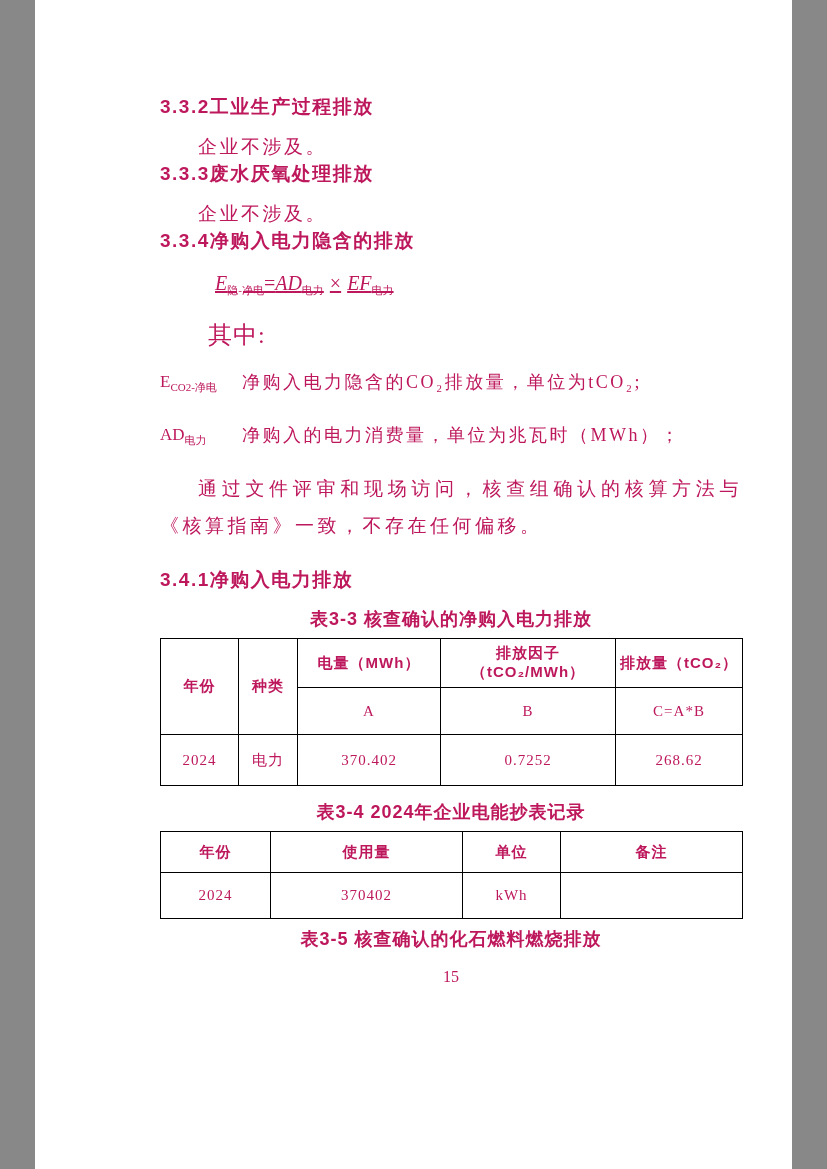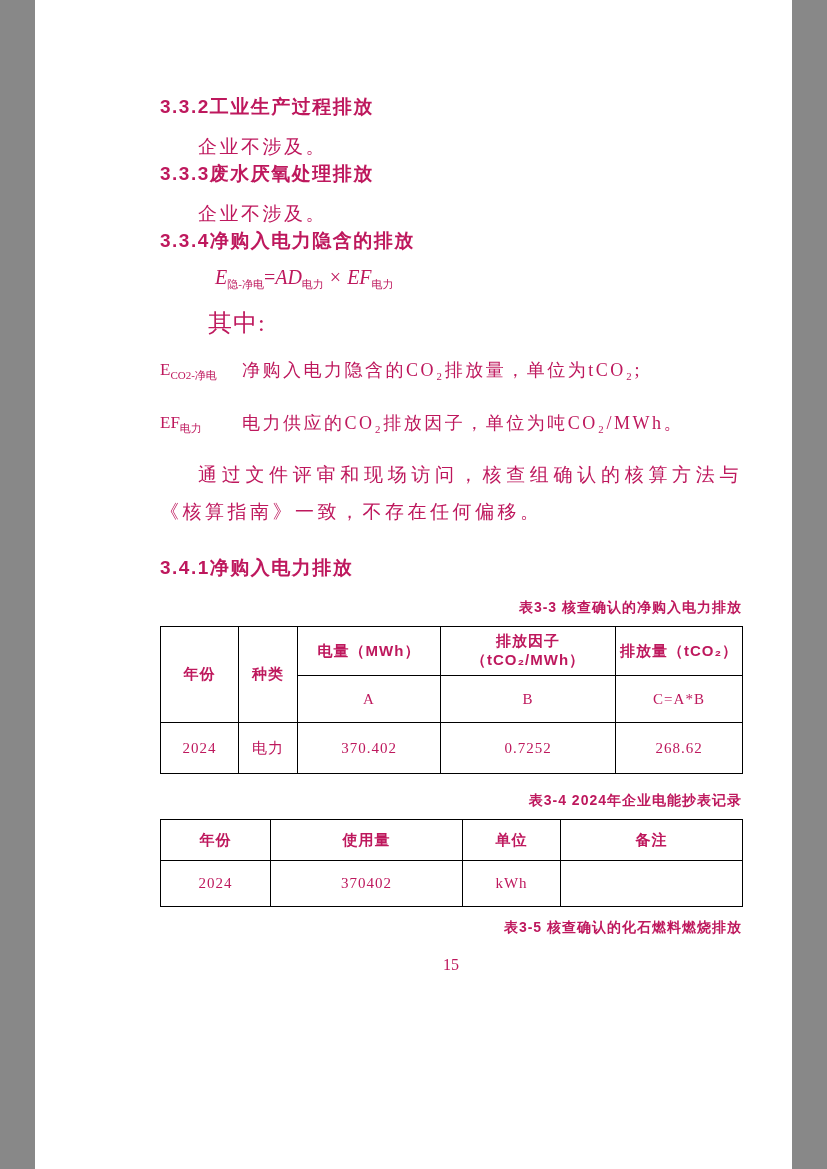--- a/index.html
+++ b/index.html
@@ -22,43 +22,43 @@
     font-family: "Liberation Sans", "DejaVu Sans", sans-serif;
   }
   .mt-h { margin-top: 15px; }
 
   p.body-line {
     font-size: 19px; margin: 13px 0 0 0; line-height: 27px;
     text-indent: 2em; letter-spacing: 2.5px;
   }
 
   .formula {
-    margin: 10px 0 0 55px; font-size: 20px; line-height: 26px;
+    margin: 10px 0 0 55px; font-size: 20px; line-height: 38px; text-decoration: underline;
   }
   .formula .v { font-style: italic; }
   .formula sub, .defs sub {
     font-size: 11px; font-style: normal; letter-spacing: 0;
     vertical-align: -4px;
   }
   .op { padding: 0 6px; }
 
   .where { font-size: 24px; margin: 13px 0 0 0; line-height: 27px; text-indent: 2em; letter-spacing: 1px; }
 
   .defs { margin-top: 9px; }
   .def-row { display: flex; margin-top: 18px; line-height: 30px; }
   .def-term { width: 82px; flex: 0 0 82px; font-size: 17px; }
   .def-desc { font-size: 18px; letter-spacing: 2.5px; }
 
   .para {
     font-size: 19px; margin: 15px 0 0 0; line-height: 37px;
-    text-indent: 2em; letter-spacing: 3.5px; text-align: justify; font-family: Liberation Mono, monospace;
+    text-indent: 2em; letter-spacing: 3.5px; text-align: justify;
   }
 
   .caption {
-    font-size: 14px; font-weight: 700; text-align: right;
+    font-size: 18px; font-weight: 700; text-align: center;
     letter-spacing: 1px; margin: 13px 0 0 0; line-height: 26px;
     font-family: "Liberation Sans", "DejaVu Sans", sans-serif;
   }
 
   table.doc-table {
     border-collapse: collapse; margin-top: 6px;
     table-layout: fixed; width: 582px;
   }
   table.doc-table td {
     border: 1px solid #000; text-align: center; vertical-align: middle;
@@ -94,22 +94,22 @@
     <div class="formula"><span class="v">E</span><sub>隐-净电</sub><span>=</span><span class="v">AD</span><sub>电力</sub><span class="op">×</span><span class="v">EF</span><sub>电力</sub></div>
 
     <p class="where">其中:</p>
 
     <div class="defs">
       <div class="def-row">
         <span class="def-term"><span>E</span><sub>CO2-净电</sub></span>
         <span class="def-desc">净购入电力隐含的CO₂排放量，单位为tCO₂;</span>
       </div>
       <div class="def-row">
-        <span class="def-term"><span>EF</span><sub>电力</sub></span>
-        <span class="def-desc">电力供应的CO₂排放因子，单位为吨CO₂/MWh。</span>
+        <span class="def-term"><span>AD</span><sub>电力</sub></span>
+        <span class="def-desc">净购入的电力消费量，单位为兆瓦时（MWh）；</span>
       </div>
     </div>
 
     <p class="para">通过文件评审和现场访问，核查组确认的核算方法与《核算指南》一致，不存在任何偏移。</p>
 
     <h3 class="sec" style="margin-top:22px">3.4.1净购入电力排放</h3>
 
     <div class="caption">表3-3 核查确认的净购入电力排放</div>
 
     <table class="doc-table t33">

